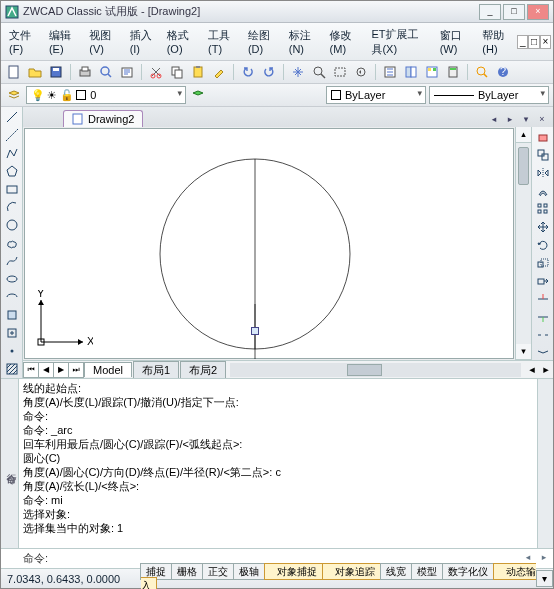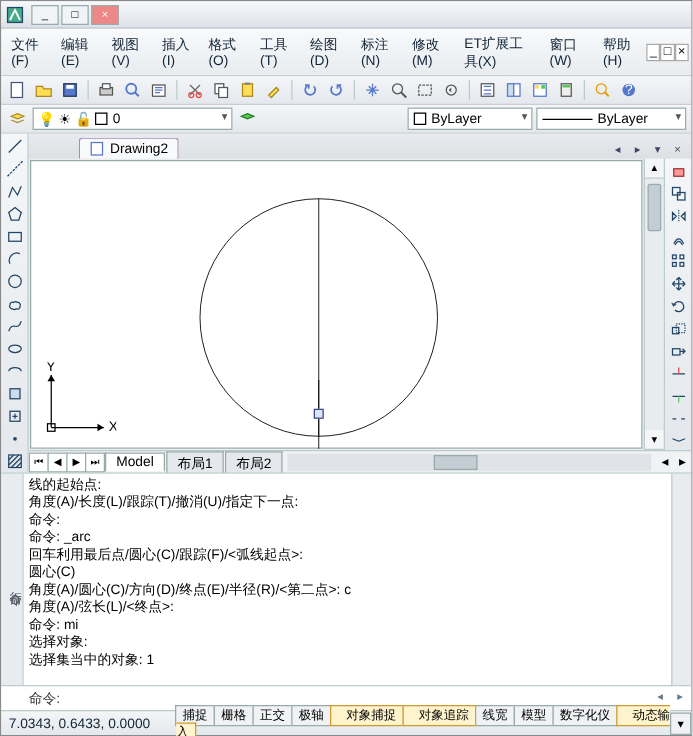--- a/index.html
+++ b/index.html
@@ -63,20 +63,21 @@
 <body>
 
 <div id="app">
   <div class="titlebar">
     <span class="logo">
       <svg width="14" height="14" viewBox="0 0 14 14">
           <rect x="1" y="1" width="12" height="12" fill="#4a8" stroke="#246"></rect>
           <path d="M3 11 L7 3 L11 11" stroke="#fff" fill="none" stroke-width="1.5"></path>
         </svg>
     </span>
+    <span class="title">ZWCAD Classic 试用版 - [Drawing2]</span>
     <span class="winbtn">_</span>
     <span class="winbtn">□</span>
     <span class="winbtn close">×</span>
   </div>
 
   <div class="menubar">
     <span class="mi">文件(F)</span>
     <span class="mi">编辑(E)</span>
     <span class="mi">视图(V)</span>
     <span class="mi">插入(I)</span>

